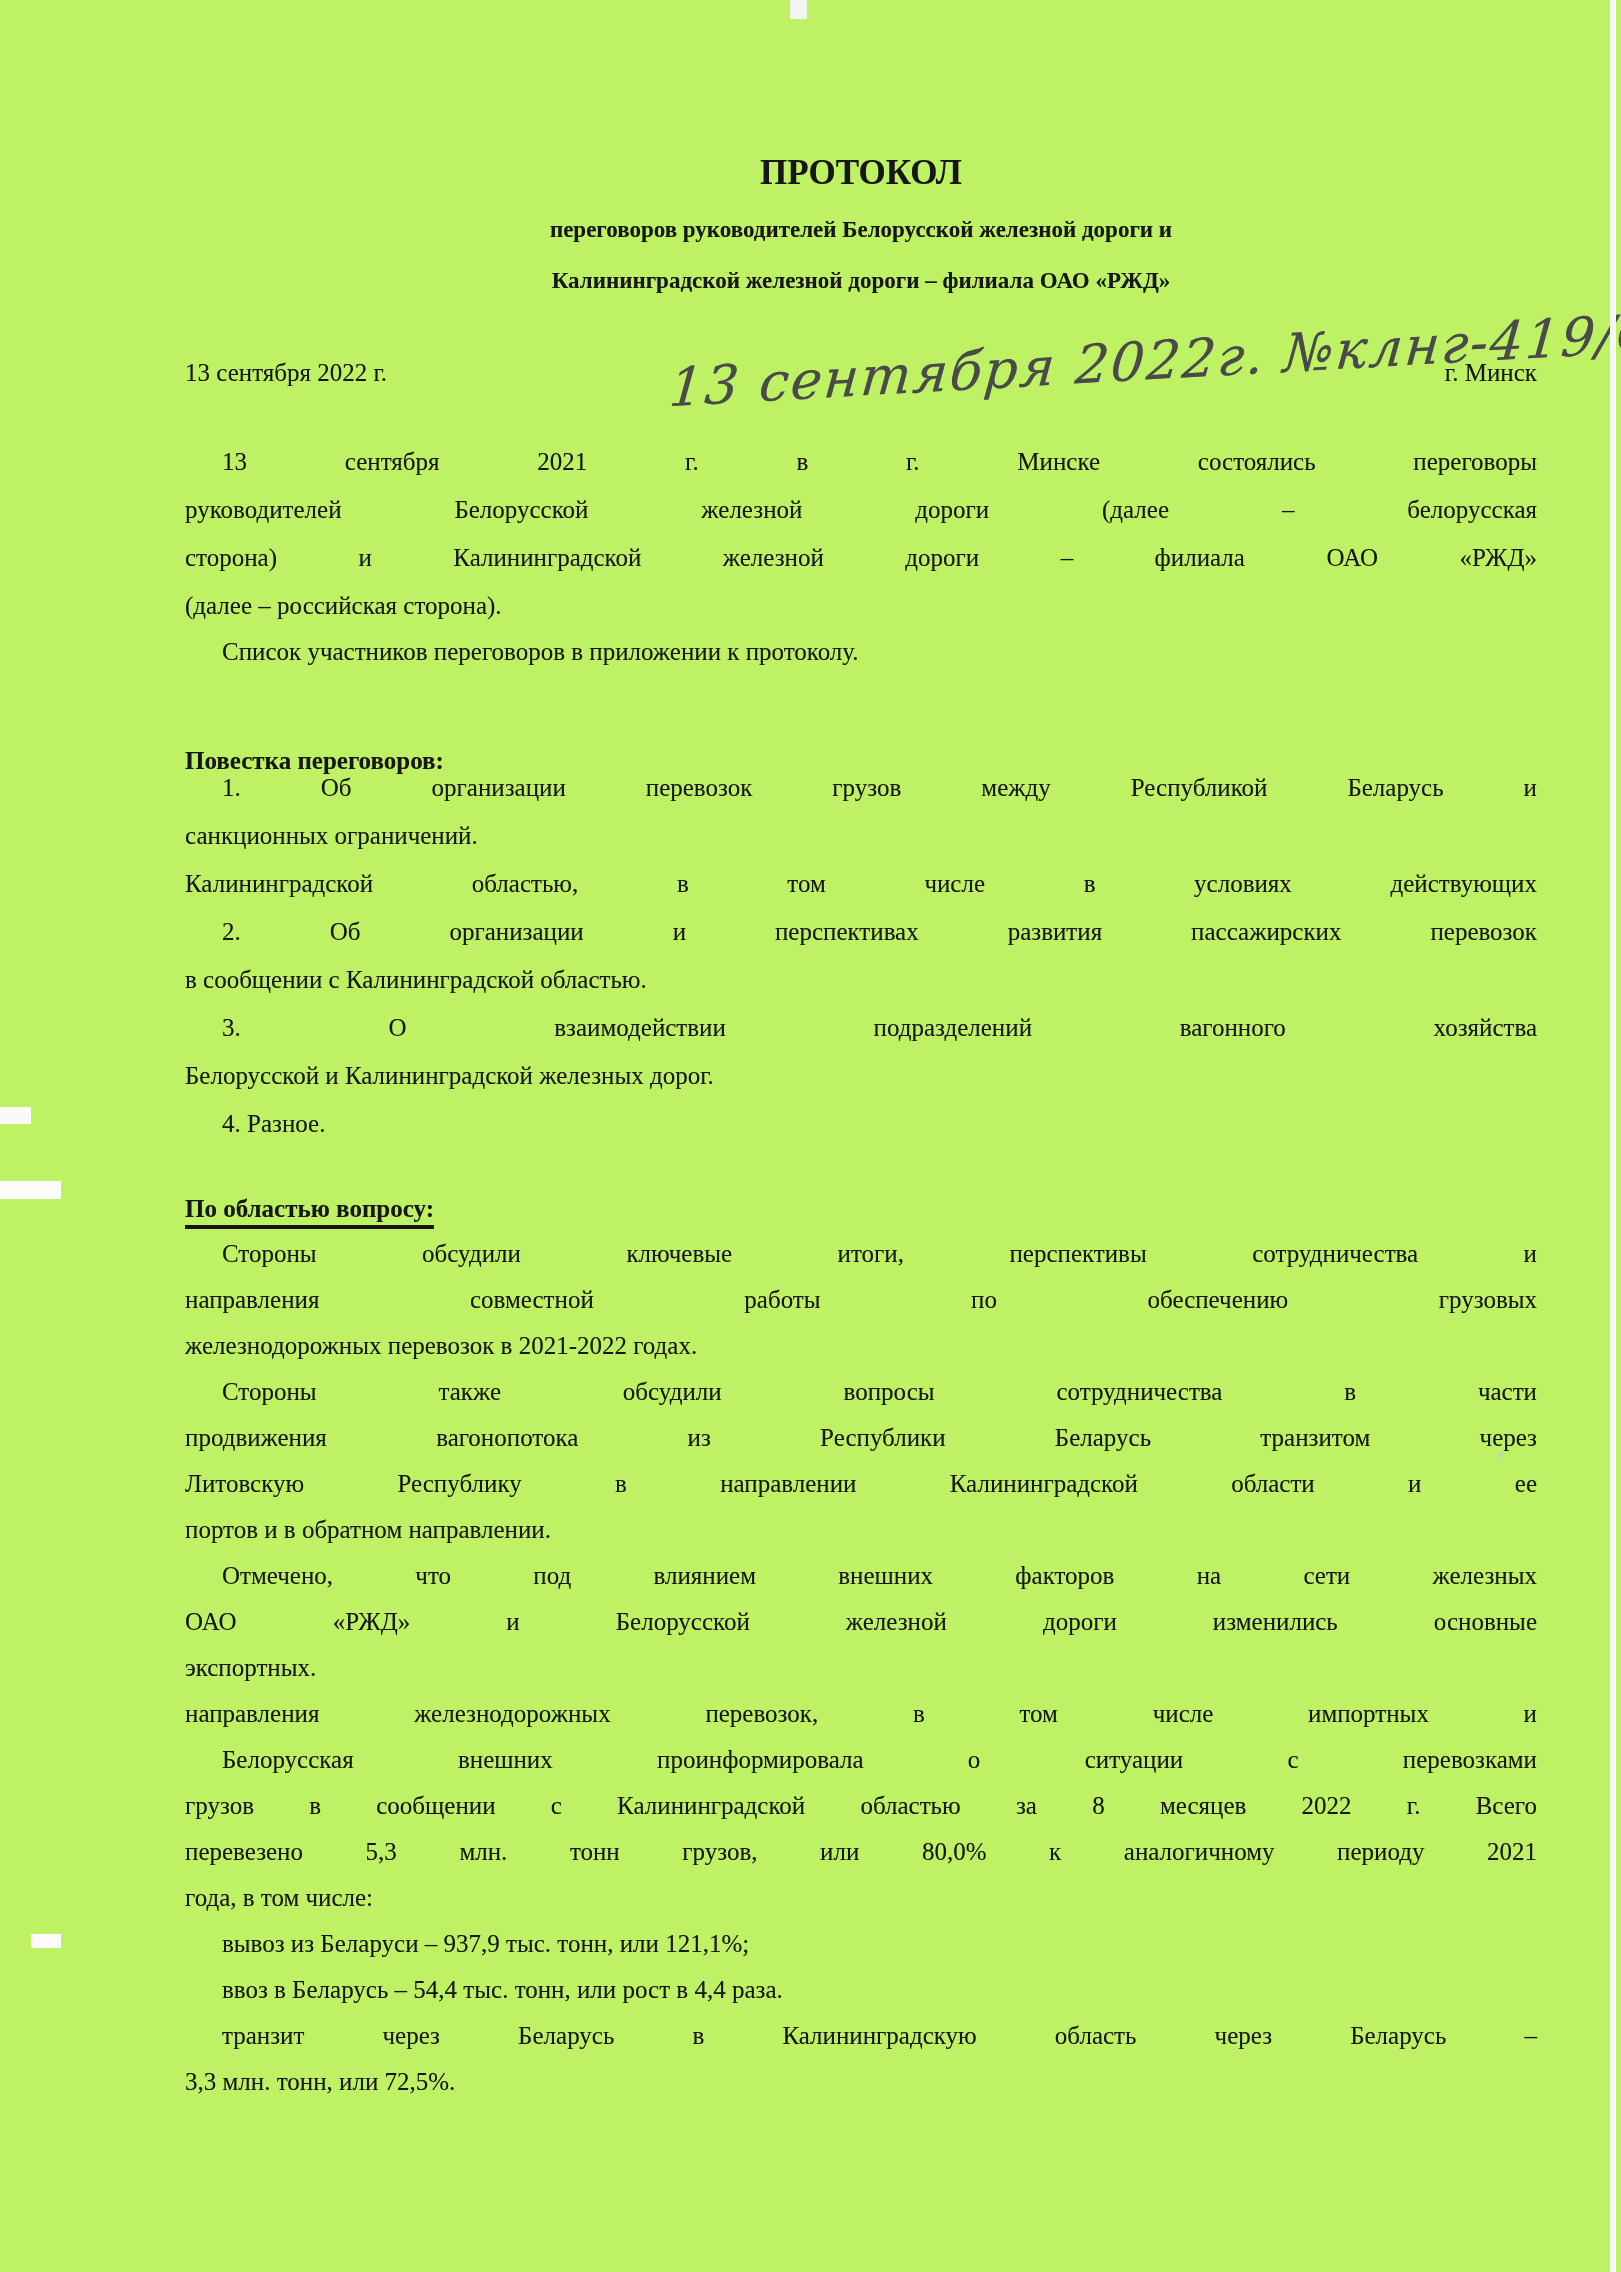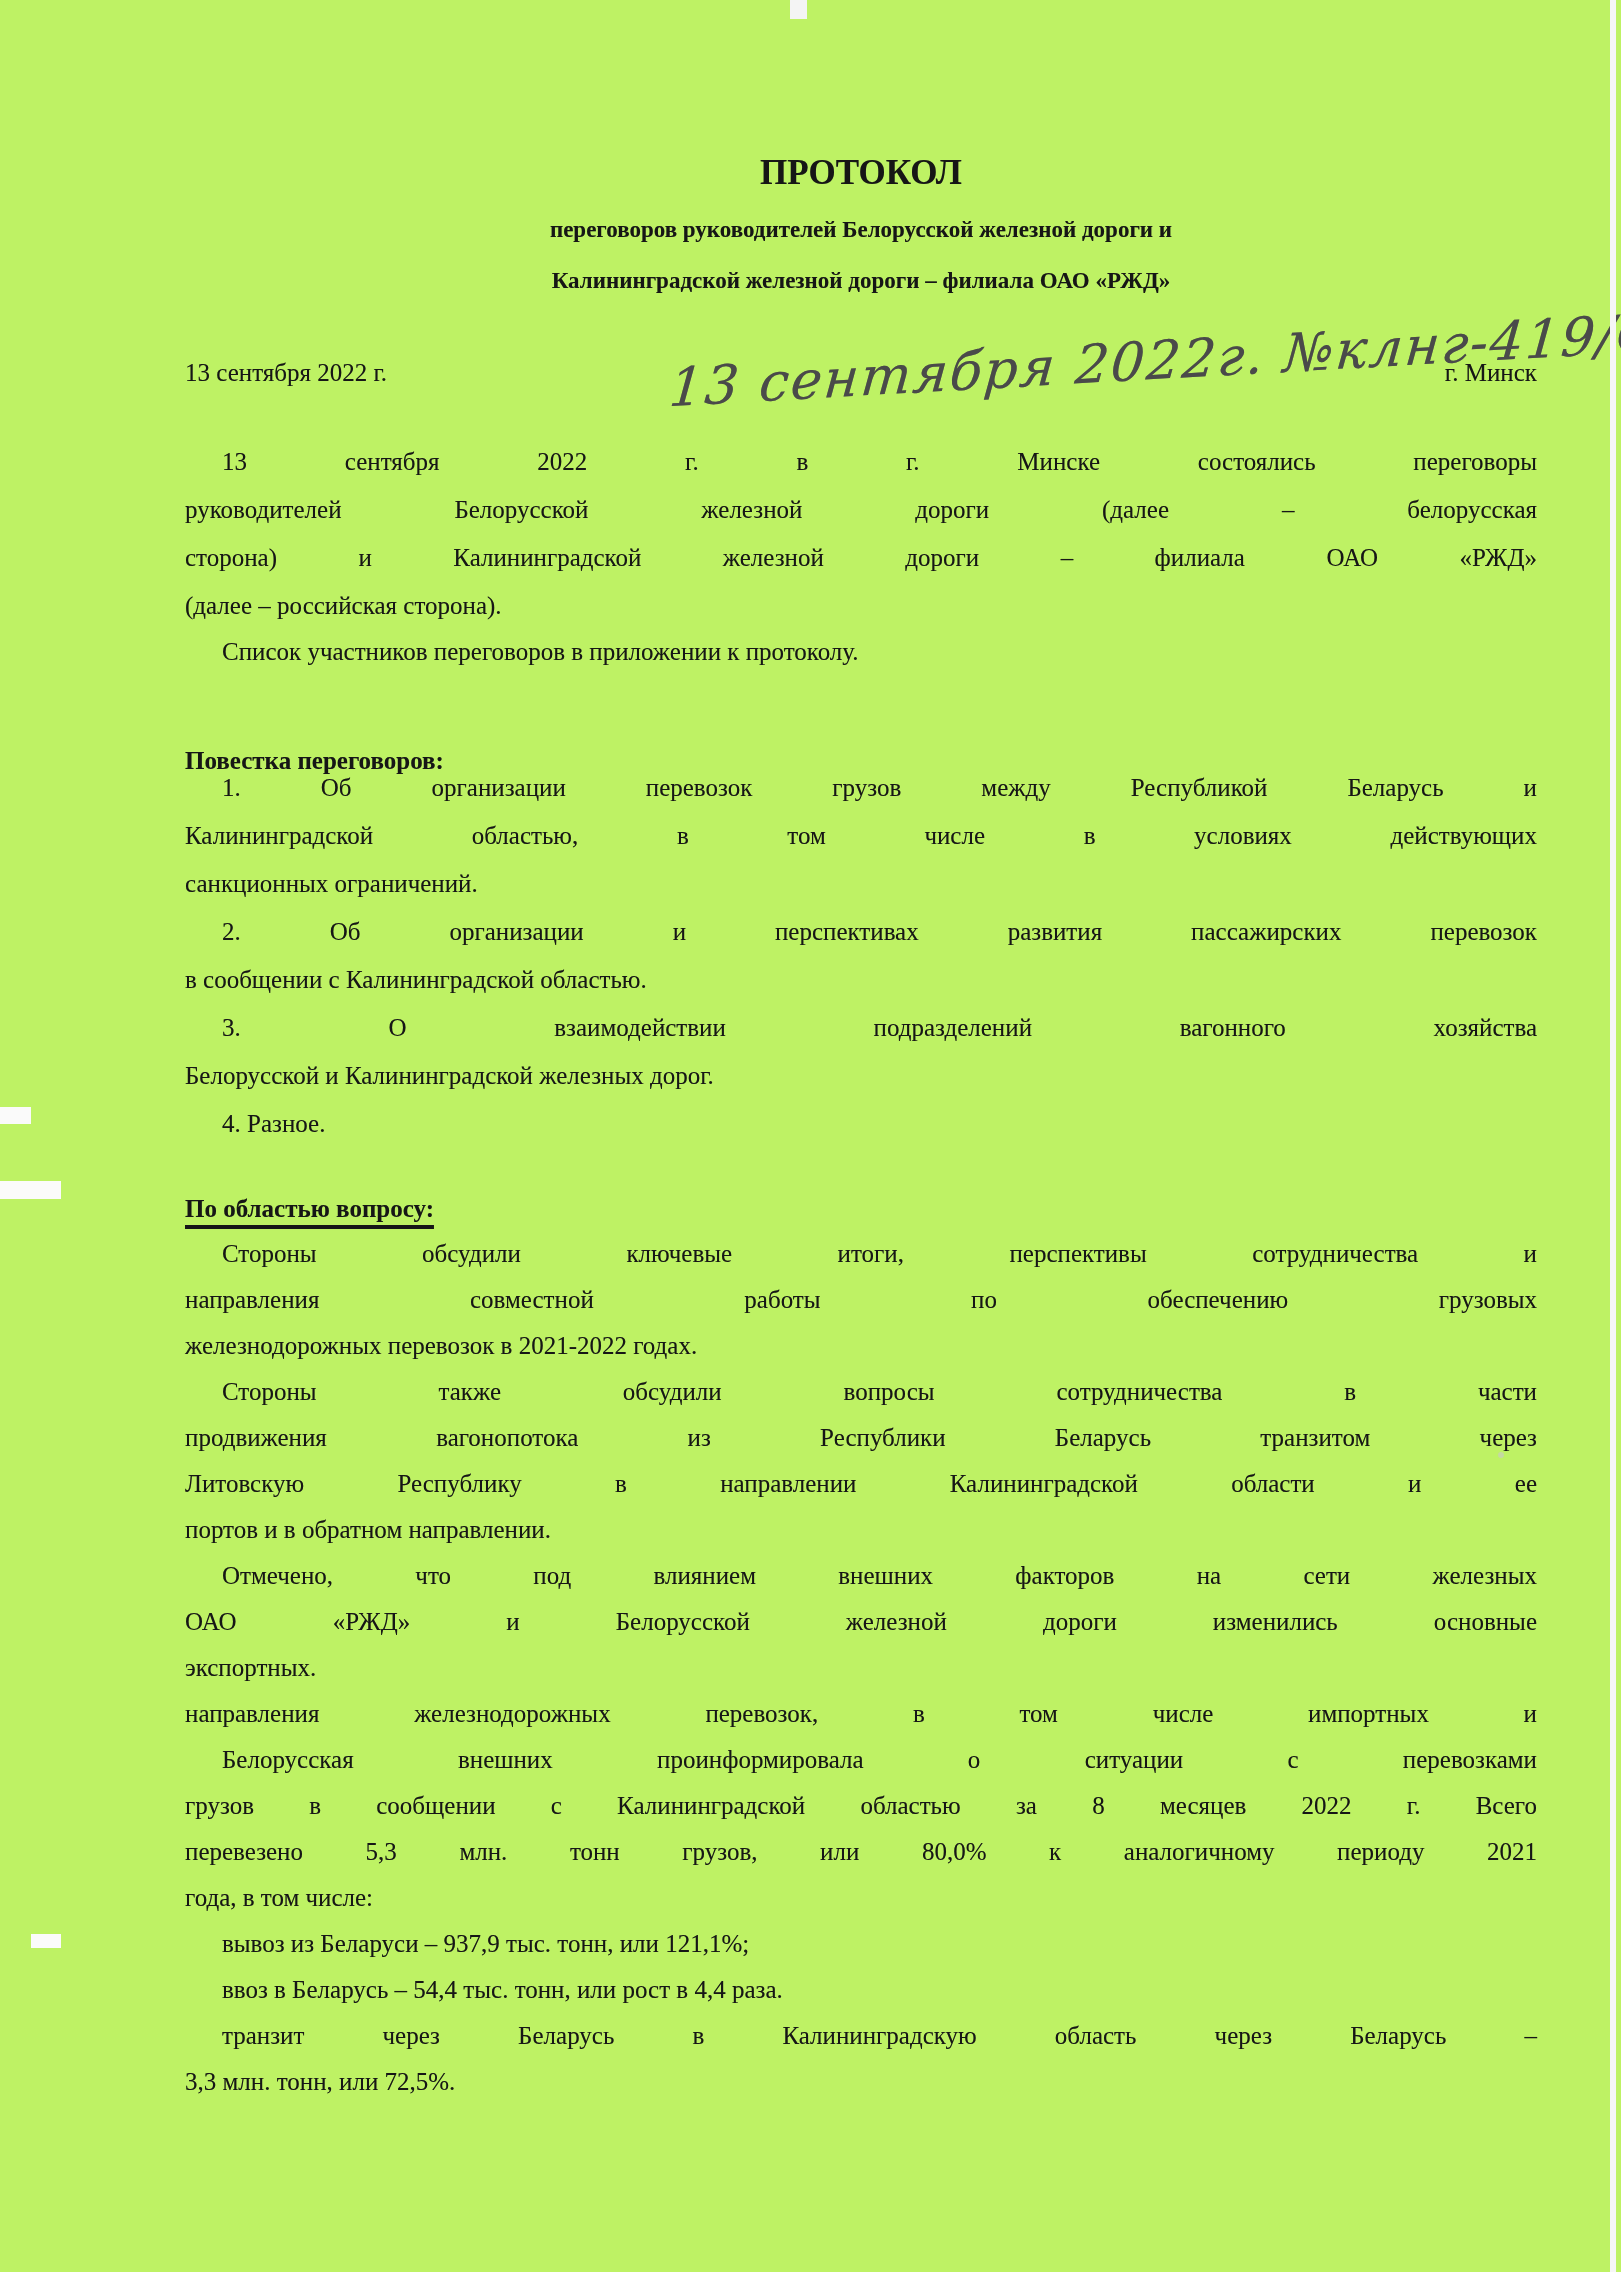--- a/index.html
+++ b/index.html
@@ -80,36 +80,36 @@
   </div>
 
   <div class="blk dateline">
     <span>13 сентября 2022 г.</span>
     <span>г. Минск</span>
   </div>
 
   <div class="handwriting">13 сентября 2022г. №клнг-419/СС/пр</div>
 
   <div class="blk p1">
-      <div class="ln just ind">13 сентября 2022 г. в г. Минске состоялись переговоры</div>
+      <div class="ln just ind">13 сентября 2021 г. в г. Минске состоялись переговоры</div>
       <div class="ln just">руководителей Белорусской железной дороги (далее – белорусская</div>
       <div class="ln just">сторона) и Калининградской железной дороги – филиала ОАО «РЖД»</div>
       <div class="ln">(далее – российская сторона).</div>
     </div>
 
   <div class="blk p2">
       <div class="ln ind">Список участников переговоров в приложении к протоколу.</div>
     </div>
 
   <div class="blk h1-block">Повестка переговоров:</div>
 
   <div class="blk agenda">
       <div class="ln just ind">1. Об организации перевозок грузов между Республикой Беларусь и</div>
+      <div class="ln">санкционных ограничений.</div>
       <div class="ln just">Калининградской областью, в том числе в условиях действующих</div>
-      <div class="ln">санкционных ограничений.</div>
       <div class="ln just ind">2. Об организации и перспективах развития пассажирских перевозок</div>
       <div class="ln">в сообщении с Калининградской областью.</div>
       <div class="ln just ind">3. О взаимодействии подразделений вагонного хозяйства</div>
       <div class="ln">Белорусской и Калининградской железных дорог.</div>
       <div class="ln ind">4. Разное.</div>
     </div>
 
   <div class="blk h2-block">
     <span class="ul">По областью вопросу:</span>
   </div>

